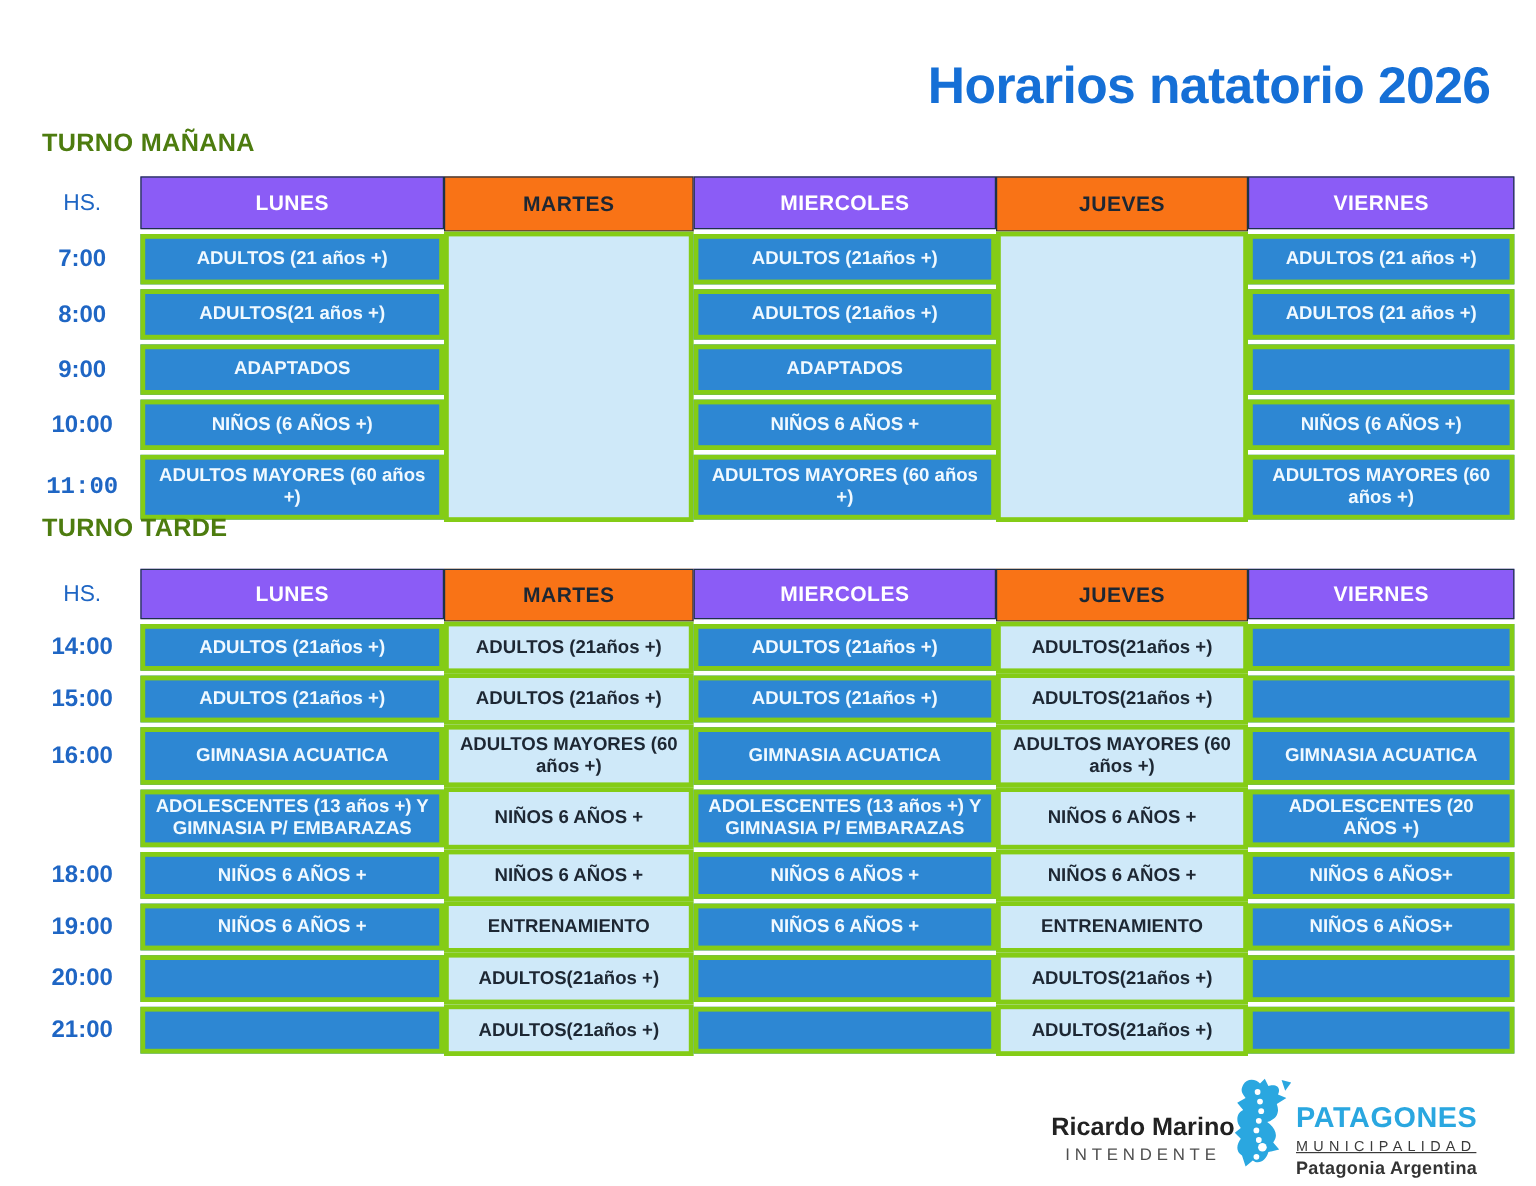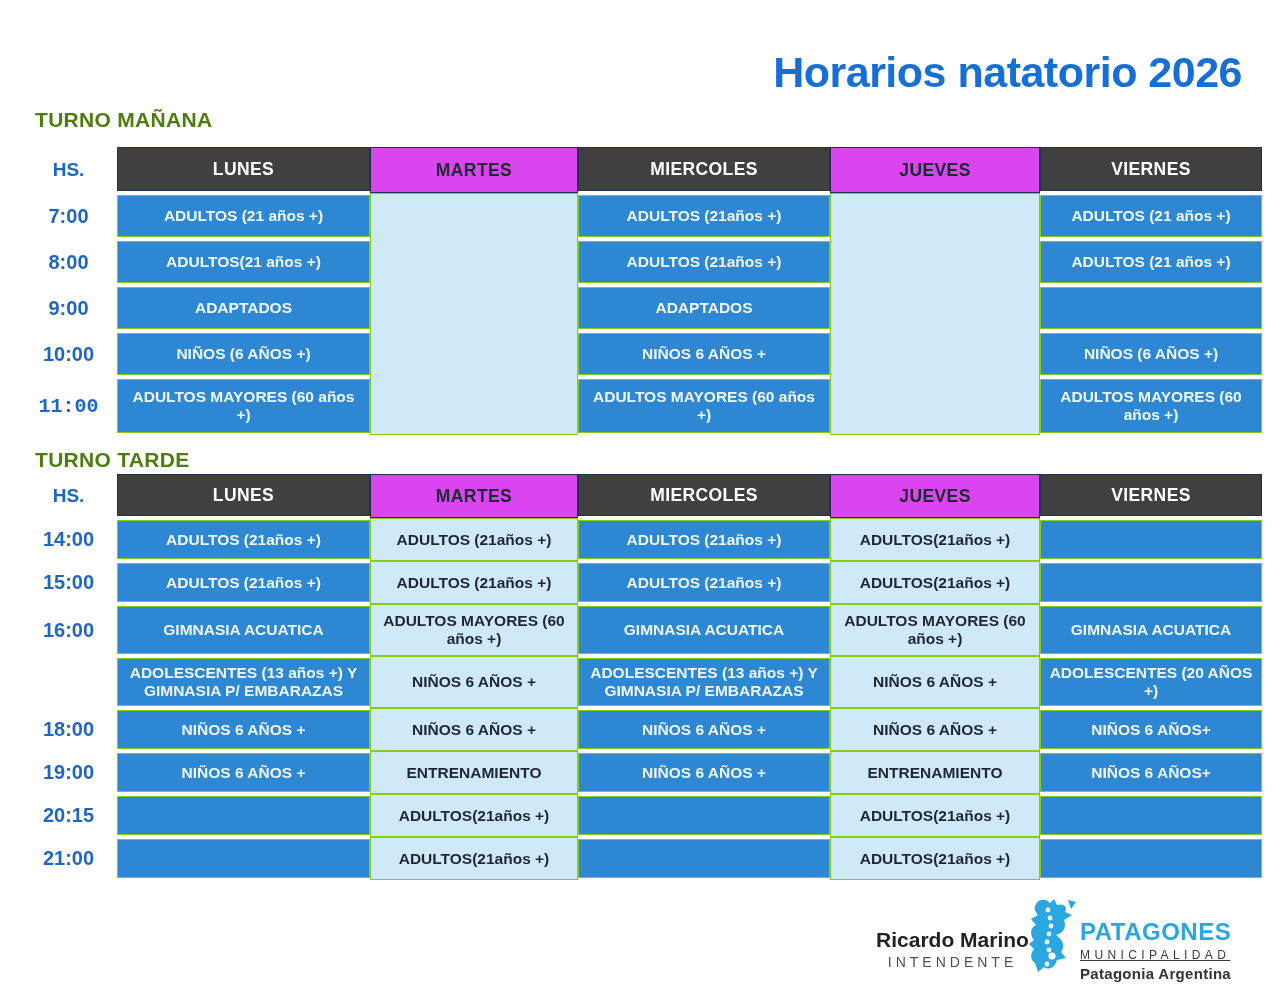--- a/index.html
+++ b/index.html
@@ -9,43 +9,43 @@
   }
   .page-title{
     position:absolute;top:48px;right:38px;
     font-size:43px;font-weight:bold;letter-spacing:-0.5px;color:#156fd6;
   }
   .section-label{
     position:absolute;left:35px;
     font-size:21px;font-weight:bold;color:#4d7c0f;letter-spacing:.3px;
   }
   #section-label-0{top:108px;}
-  #section-label-1{top:448px;}
+  #section-label-1{top:429px;}
   .sched-grid{position:absolute;left:0;display:grid;}
   #table-0{top:147px;}
   #table-1{top:474px;}
   .hs-head{
     display:flex;align-items:center;justify-content:center;padding-left:20px;
-    color:#1f66c4;font-weight:bold;font-size:19px;
+    color:#1f66c4;font-weight:normal;font-size:19px;
   }
   .time-cell{
     display:flex;align-items:center;justify-content:center;padding-left:20px;
     color:#1f66c4;font-weight:bold;font-size:20px;
   }
   .day-header{
     display:flex;align-items:center;justify-content:center;
     font-weight:bold;font-size:17.5px;letter-spacing:.4px;
     border:1px solid #1d3347;
   }
-  .dark-head{background:#404040;color:#ffffff;margin-bottom:2px;}
-  .light-head{background:#d946ef;color:#1d2733;}
+  .dark-head{background:#8b5cf6;color:#ffffff;margin-bottom:2px;}
+  .light-head{background:#f97316;color:#1d2733;}
   .cell{
     display:flex;align-items:center;justify-content:center;text-align:center;
     font-weight:bold;font-size:15.5px;line-height:1.15;padding:2px 8px;
-    border:1px solid #84cc16;
+    border:4px solid #84cc16;
   }
   .cell.dark{background:#2d87d3;color:#f0f9ff;margin:2px 0;}
   .cell.light{background:#cfe9f9;color:#1d2733;}
   .cell.merged{margin:0;}
   .footer-signature{
     position:absolute;left:870px;top:928px;width:165px;text-align:center;
   }
   .signature-name{font-size:21px;font-weight:bold;color:#222222;}
   .signature-role{font-size:14px;letter-spacing:4px;color:#4f4f4f;margin-top:2px;}
   .footer-logo{position:absolute;left:1026px;top:896px;}
@@ -127,21 +127,21 @@
     <div class="cell light" style="grid-area: 6 / 3;">NIÑOS 6 AÑOS +</div>
     <div class="cell dark" style="grid-area: 6 / 4;">NIÑOS 6 AÑOS +</div>
     <div class="cell light" style="grid-area: 6 / 5;">NIÑOS 6 AÑOS +</div>
     <div class="cell dark" style="grid-area: 6 / 6;">NIÑOS 6 AÑOS+</div>
     <div class="time-cell" style="grid-area: 7 / 1;">19:00</div>
     <div class="cell dark" style="grid-area: 7 / 2;">NIÑOS 6 AÑOS +</div>
     <div class="cell light" style="grid-area: 7 / 3;">ENTRENAMIENTO</div>
     <div class="cell dark" style="grid-area: 7 / 4;">NIÑOS 6 AÑOS +</div>
     <div class="cell light" style="grid-area: 7 / 5;">ENTRENAMIENTO</div>
     <div class="cell dark" style="grid-area: 7 / 6;">NIÑOS 6 AÑOS+</div>
-    <div class="time-cell" style="grid-area: 8 / 1;">20:15</div>
+    <div class="time-cell" style="grid-area: 8 / 1;">20:00</div>
     <div class="cell dark empty" style="grid-area: 8 / 2;"></div>
     <div class="cell light" style="grid-area: 8 / 3;">ADULTOS(21años +)</div>
     <div class="cell dark empty" style="grid-area: 8 / 4;"></div>
     <div class="cell light" style="grid-area: 8 / 5;">ADULTOS(21años +)</div>
     <div class="cell dark empty" style="grid-area: 8 / 6;"></div>
     <div class="time-cell" style="grid-area: 9 / 1;">21:00</div>
     <div class="cell dark empty" style="grid-area: 9 / 2;"></div>
     <div class="cell light" style="grid-area: 9 / 3;">ADULTOS(21años +)</div>
     <div class="cell dark empty" style="grid-area: 9 / 4;"></div>
     <div class="cell light" style="grid-area: 9 / 5;">ADULTOS(21años +)</div>

